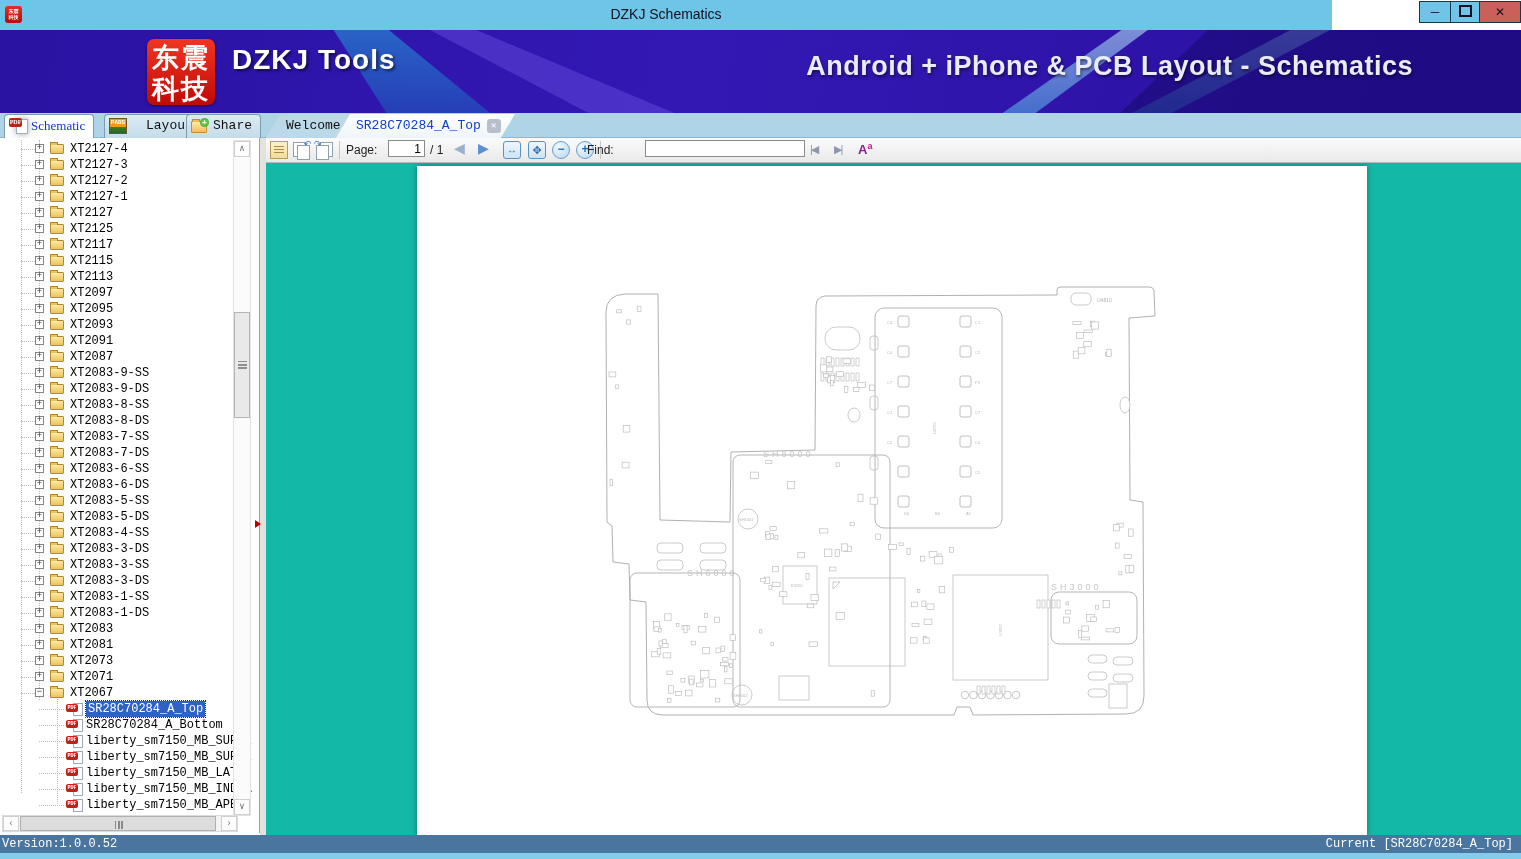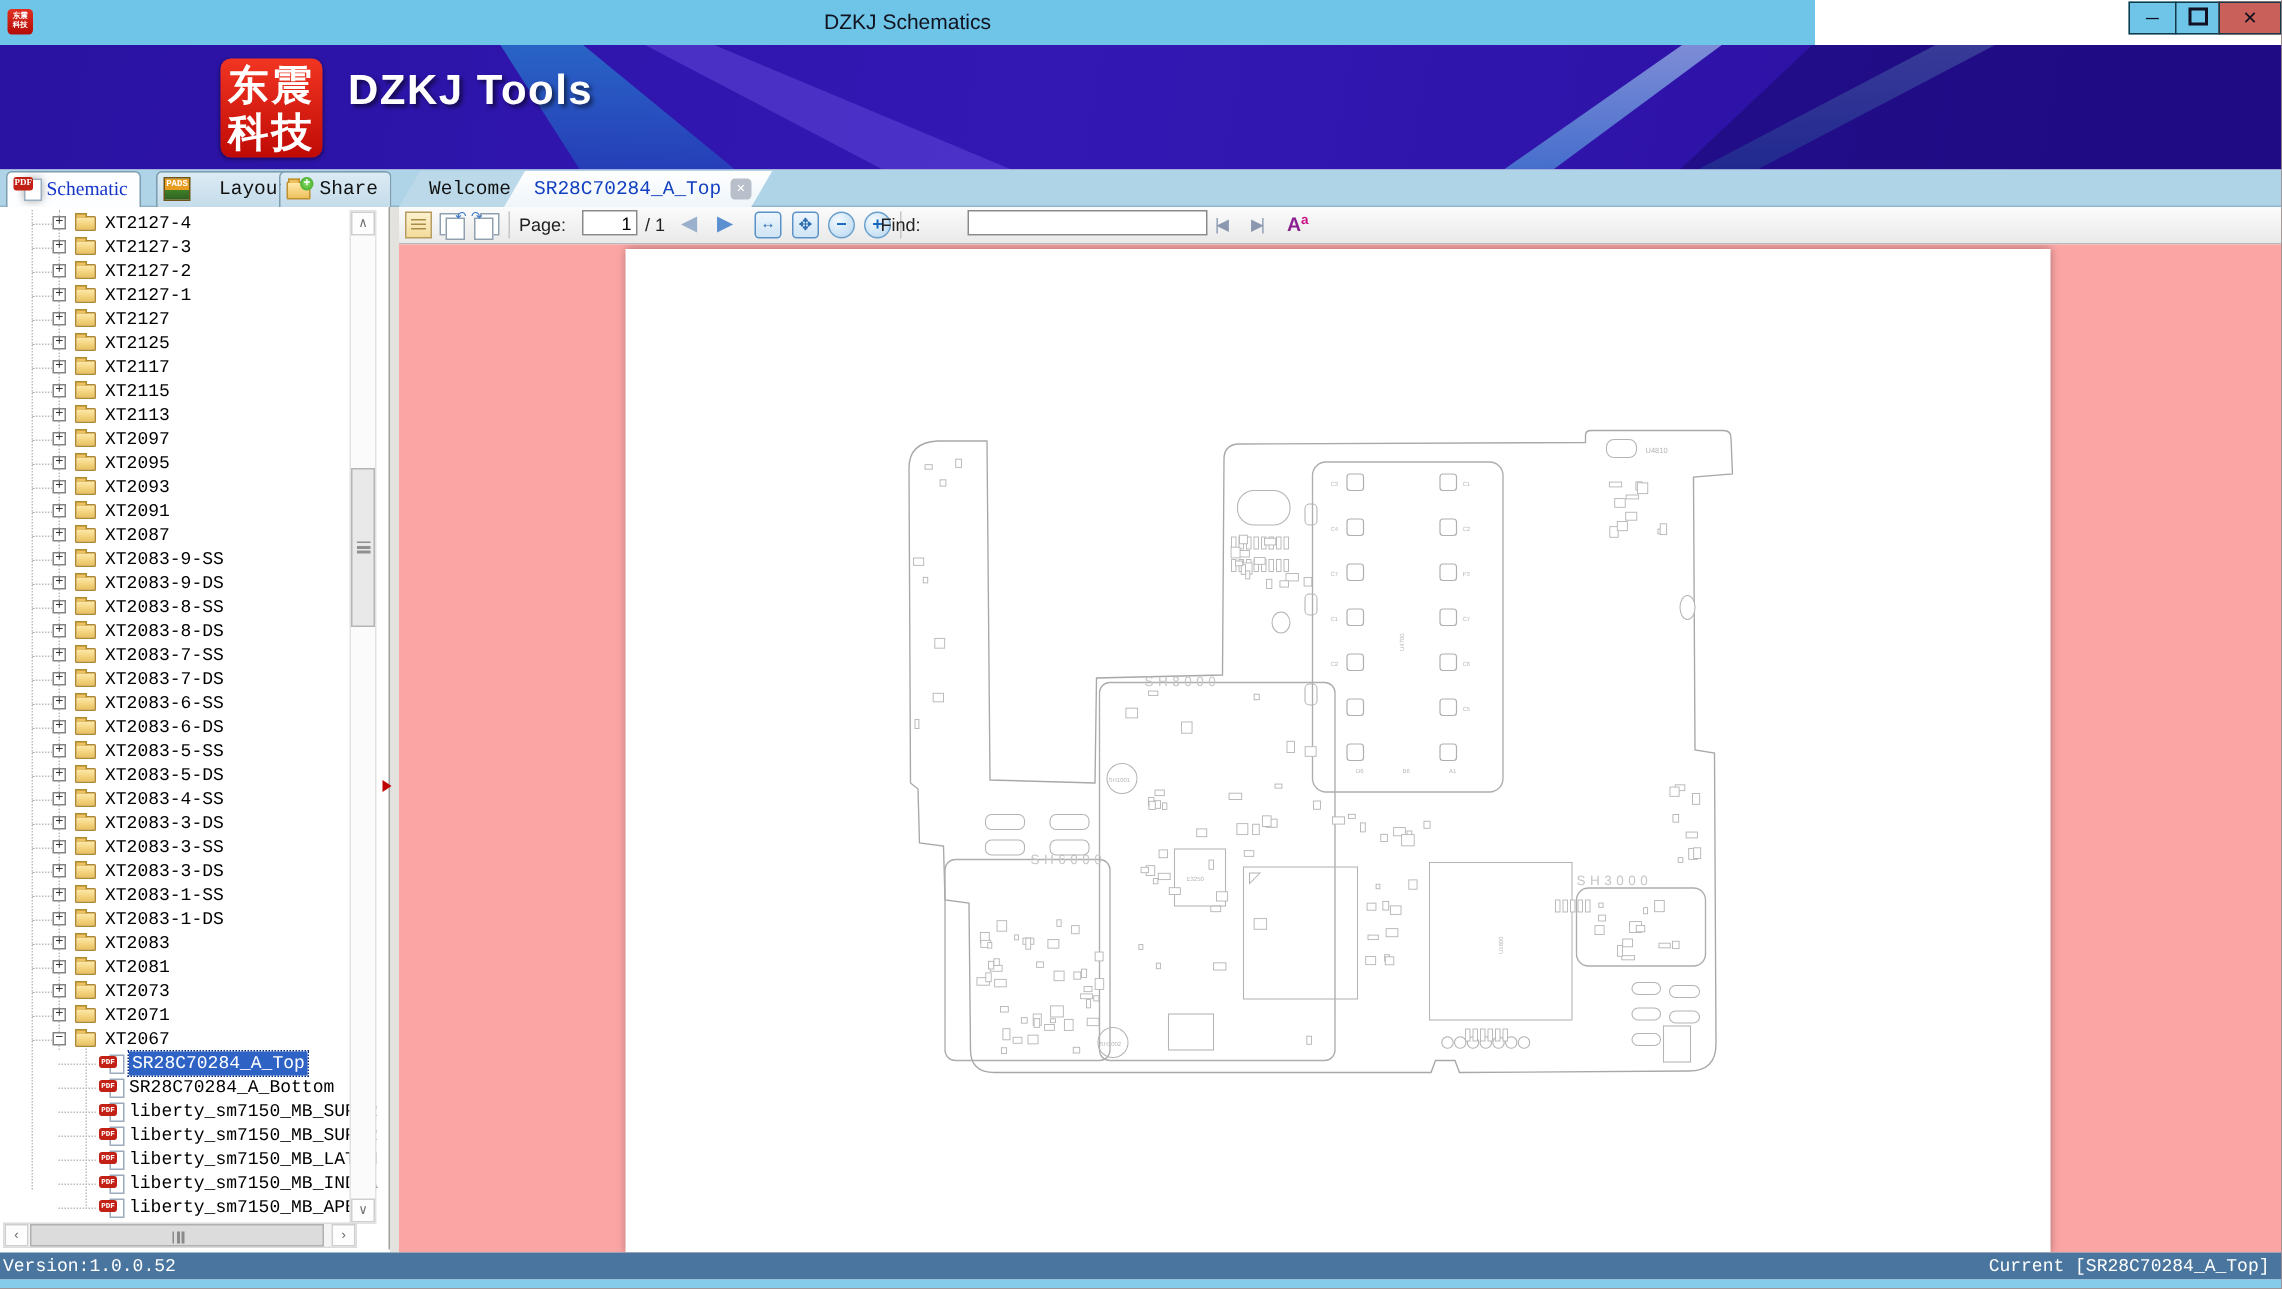--- a/index.html
+++ b/index.html
@@ -1,19 +1,19 @@
 <!DOCTYPE html>
 <html><head>
 <meta charset="utf-8">
 <style>
   html,body{margin:0;padding:0;background:#555;}
   #app{position:relative;width:1521px;height:859px;overflow:hidden;background:#fff;
        font-family:"Liberation Sans","DejaVu Sans",sans-serif;-webkit-font-smoothing:antialiased;}
   
-  .titlebar{position:absolute;left:0;top:0;width:1210px;height:30px;background:#6FC5E7;}
+  .titlebar{position:absolute;left:0;top:0;width:1332px;height:30px;background:#6FC5E7;}
   .titlebar .title{position:absolute;left:0;right:0;top:6px;text-align:center;
        font-size:14px;color:#10121f;}
   .mini-logo{position:absolute;left:5px;top:6px;width:17px;height:17px;background:linear-gradient(#e03020,#b50b06);
        border-radius:3px;color:#fff;font-weight:bold;font-size:5px;line-height:6px;text-align:center;padding-top:2px;box-sizing:border-box;}
   .winbtn{position:absolute;top:1px;height:22px;box-sizing:border-box;border:1px solid #123a4a;
        color:#101020;text-align:center;font-size:12px;line-height:20px;font-weight:bold;background:#6FC5E7;}
   .btn-min{left:1419px;width:32px;}
   .btn-max{left:1450px;width:30px;}
   .btn-close{left:1479px;width:42px;background:#C9605A;}
   .btn-max .sq{display:inline-block;width:9px;height:8px;border:2px solid #101020;vertical-align:middle;margin-top:-3px;}
@@ -146,21 +146,21 @@
   .zoombtn{position:absolute;top:3px;width:18px;height:18px;border-radius:50%;box-sizing:border-box;border:1px solid #6aa0cc;
       background:radial-gradient(circle at 35% 30%,#f2f9ff,#b6d6ef);color:#1a6abc;font-weight:bold;font-size:12px;line-height:15px;text-align:center;}
   .z-out{left:286px;} .z-out::before{content:"−";}
   .z-in{left:310px;} .z-in::before{content:"+";}
   .ffind{position:absolute;top:5px;font-size:11px;color:#26406e;opacity:.5;letter-spacing:-2px;}
   .ff-first{left:544px;} .ff-first::before{content:"|◀";}
   .ff-last{left:568px;} .ff-last::before{content:"▶|";}
   .aicase{position:absolute;left:592px;top:3px;font-size:13px;font-weight:bold;color:#8B2090;}
   .aicase sup{font-size:9px;color:#C71585;}
   
-  .docarea{position:absolute;left:266px;top:163px;width:1255px;height:672px;background:#fca5a5;overflow:hidden;}
+  .docarea{position:absolute;left:266px;top:163px;width:1255px;height:672px;background:#14b8a6;overflow:hidden;}
   .page{position:absolute;left:151px;top:3px;width:950px;height:669px;background:#fff;box-shadow:0 0 6px rgba(0,0,0,.35);}
   .page svg{position:absolute;left:0;top:0;}
   .board-line{fill:#ffffff;stroke:#a8a8a8;stroke-width:.9;}
   .thin{fill:none;stroke:#b4b4b4;stroke-width:.7;}
   .thinf{fill:#fff;stroke:#b4b4b4;stroke-width:.7;}
   .shield{fill:none;stroke:#adadad;stroke-width:.9;}
   .shlbl{font-size:9px;letter-spacing:3px;fill:#c6c6c6;}
   .tinylbl{font-size:5px;fill:#b2b2b2;}
   .microlbl{font-size:4px;fill:#b8b8b8;}
   #scatter rect,#pins rect{fill:#fff;stroke:#b4b4b4;stroke-width:.6;}
@@ -193,20 +193,21 @@
     <div class="deco deco1"></div>
     <div class="deco deco2"></div>
     <div class="deco deco3"></div>
     <div class="deco deco4"></div>
     <div class="deco deco5"></div>
     <div class="logo">
       <div>东震</div>
         <div>科技</div>
     </div>
     <div class="app-name">DZKJ Tools</div>
+    <div class="subtitle">Android + iPhone &amp; PCB Layout - Schematics</div>
   </div>
 
   <div class="tabstrip">
     <div class="mtab tab-schematic active">
       <span class="micon icon-pdfdoc">
           <span class="page"></span>
           <span class="badge">PDF</span>
         </span>
       <span>Schematic</span>
     </div>

